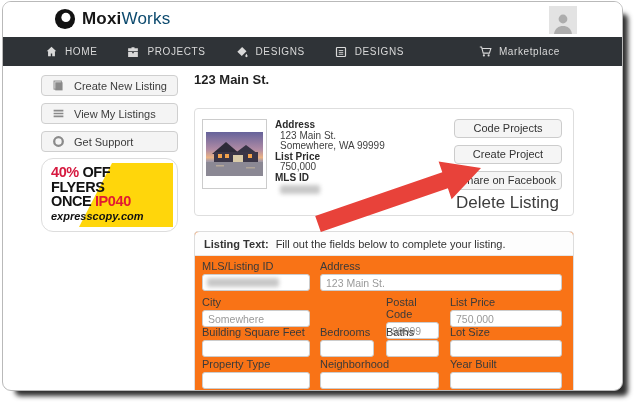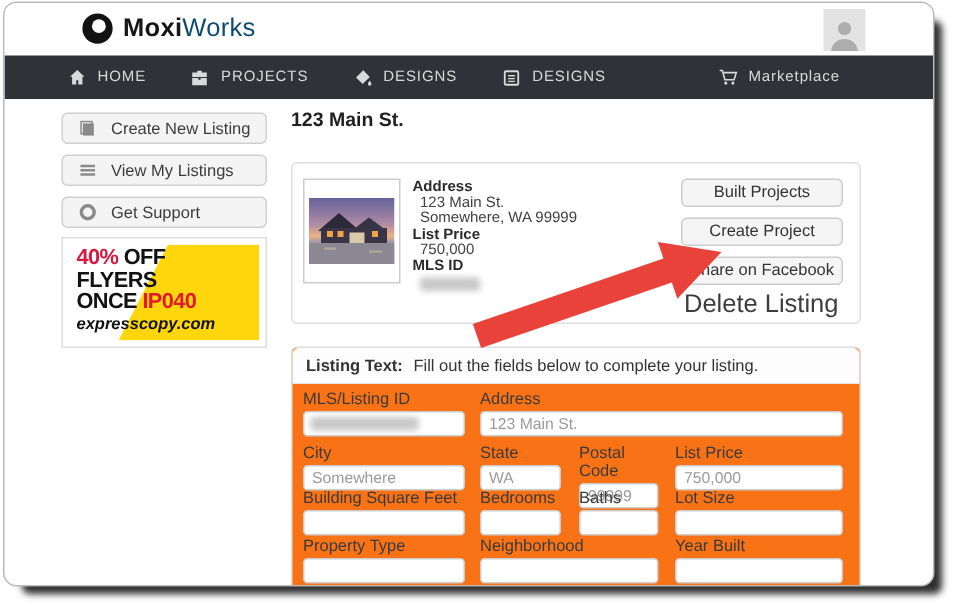--- a/index.html
+++ b/index.html
@@ -25,21 +25,21 @@
   .nav-label { font-size:10px; color:#d9d9d9; letter-spacing:0.6px; }
   .marketplace { position:absolute; right:62px; top:0; height:29px; display:flex; align-items:center; gap:7px; cursor:pointer; }
   
   .side-btn {
     position:absolute; left:38px; width:137px; height:21px;
     background:#f4f4f4; border:1px solid #cfcfcf; border-radius:4px;
     display:flex; align-items:center; gap:9px; padding-left:10px;
     font-size:11px; color:#3c3c3c; cursor:pointer;
   }
   .ad-card { position:absolute; left:38px; top:156px; width:137px; height:74px;
-    background:#fff; border:1px solid #ddd; border-radius:0; padding:4px; cursor:pointer; }
+    background:#fff; border:1px solid #ddd; border-radius:12px; padding:4px; cursor:pointer; }
   .ad-inner { position:relative; width:100%; height:100%; background:#fff; overflow:hidden; }
   .ad-yellow { position:absolute; inset:0; background:#ffd60b;
     clip-path: polygon(52% 0, 100% 0, 100% 100%, 26% 100%); }
   .ad-text { position:absolute; left:5px; top:2px; line-height:14.5px; font-weight:800;
     font-size:14.5px; color:#121212; letter-spacing:-0.4px; }
   .ad-red { color:#d6193f; }
   .ad-code { color:#e11931; }
   .ad-site { font-size:11px; font-style:italic; font-weight:700; letter-spacing:0; }
   
   .page-title { position:absolute; left:191px; top:70px; font-size:13px; font-weight:bold; color:#1f1f1f; }
@@ -193,21 +193,21 @@
     </div>
     <div class="info">
       <div><b>Address</b></div>
       <div class="ind">123 Main St.</div>
       <div class="ind">Somewhere, WA 99999</div>
       <div><b>List Price</b></div>
       <div class="ind">750,000</div>
       <div><b>MLS ID</b></div>
       <div class="ind" style="padding-top:2px"><span class="blur-blob" style="display:inline-block;width:40px;height:9px"></span></div>
     </div>
-    <button class="act-btn" style="top:10px">Built Projects</button>
+    <button class="act-btn" style="top:10px">Code Projects</button>
     <button class="act-btn" style="top:36px">Create Project</button>
     <button class="act-btn" style="top:62px">Share on Facebook</button>
     <a class="delete-link">Delete Listing</a>
   </div>
 
   <svg class="arrow-svg" width="185" height="90" viewBox="0 0 185 90">
     <polygon points="12.2,68 139.3,24.3 135.6,13.4 178,20 148.6,51.2 144.9,40.3 17.8,84" fill="#e8423a"></polygon>
   </svg>
 
   <div class="form-panel">
@@ -224,24 +224,20 @@
     </div>
     <div class="fgroup" style="left:125px; top:28px; width:242px">
       <label class="flabel">Address</label>
       <input class="tinput" readonly="" value="123 Main St." style="">
     </div>
 
     <div class="fgroup" style="left:7px; top:64px; width:108px">
       <label class="flabel">City</label>
       <input class="tinput" readonly="" value="Somewhere" style="">
     </div>
-    <div class="fgroup" style="left:125px; top:64px; width:54px">
-      <label class="flabel">State</label>
-      <input class="tinput" readonly="" value="WA" style="">
-    </div>
     <div class="fgroup" style="left:191px; top:64px; width:53px">
       <label class="flabel">Postal Code</label>
       <input class="tinput" readonly="" value="99999" style="">
     </div>
     <div class="fgroup" style="left:255px; top:64px; width:112px">
       <label class="flabel">List Price</label>
       <input class="tinput" readonly="" value="750,000" style="">
     </div>
 
     <div class="fgroup" style="left:7px; top:94px; width:108px">

